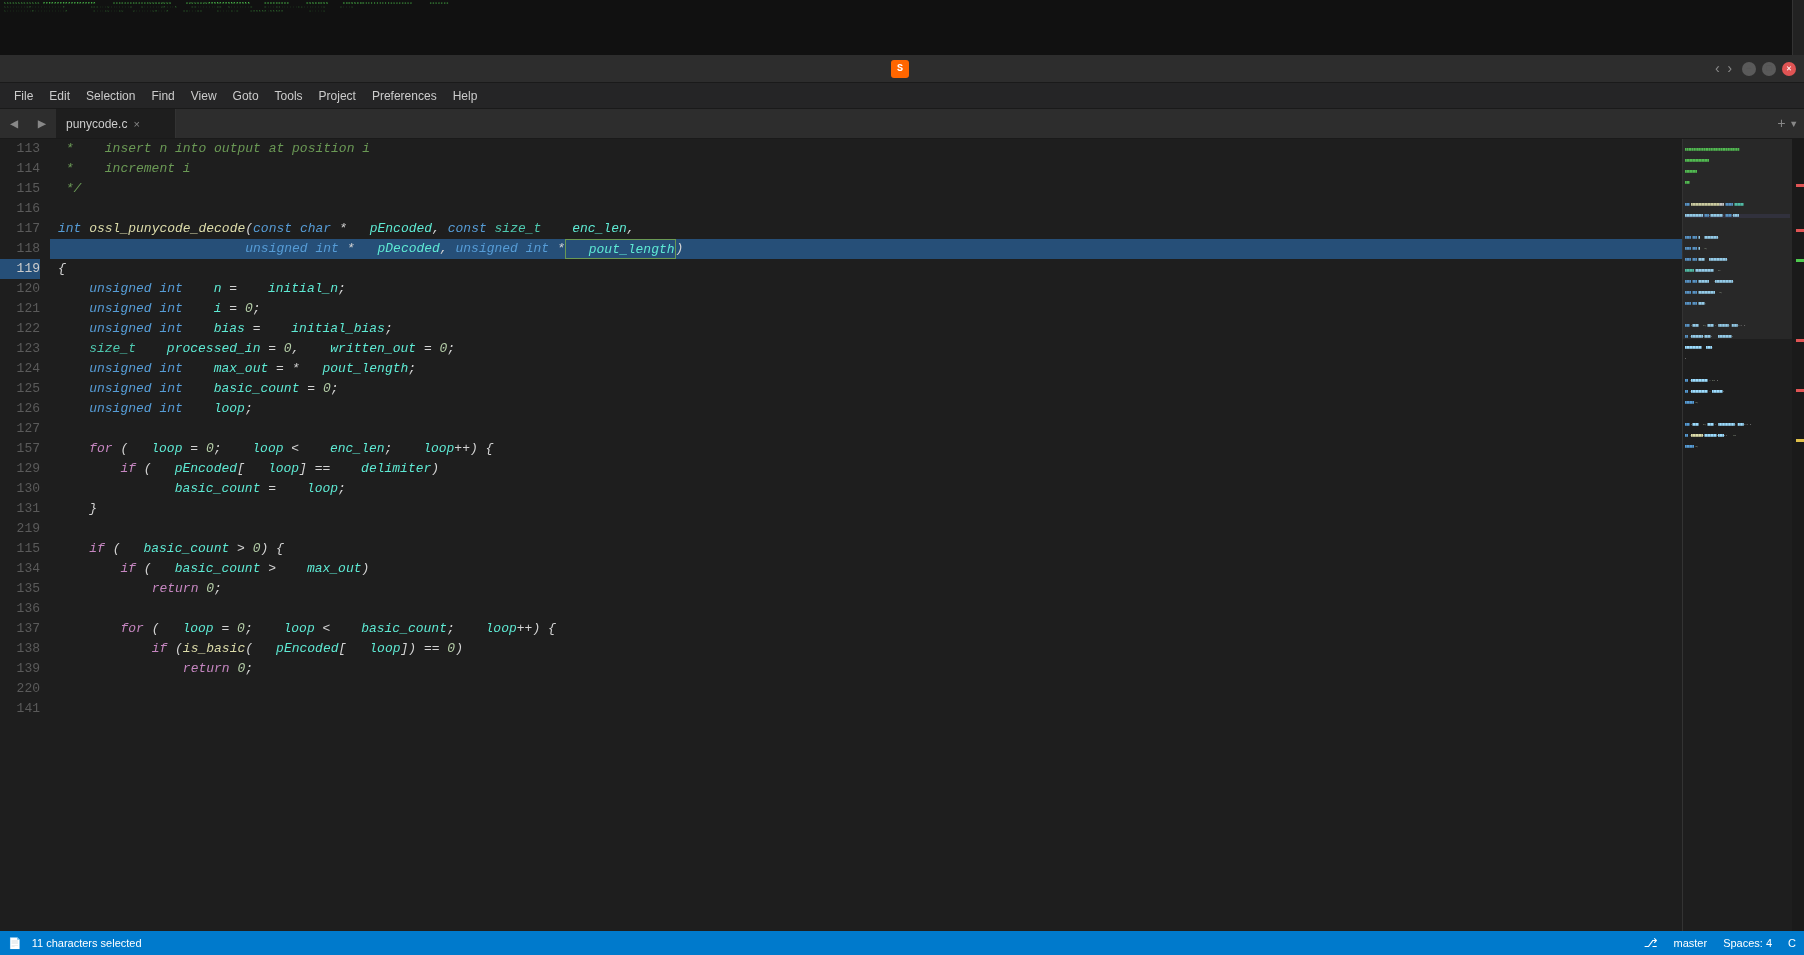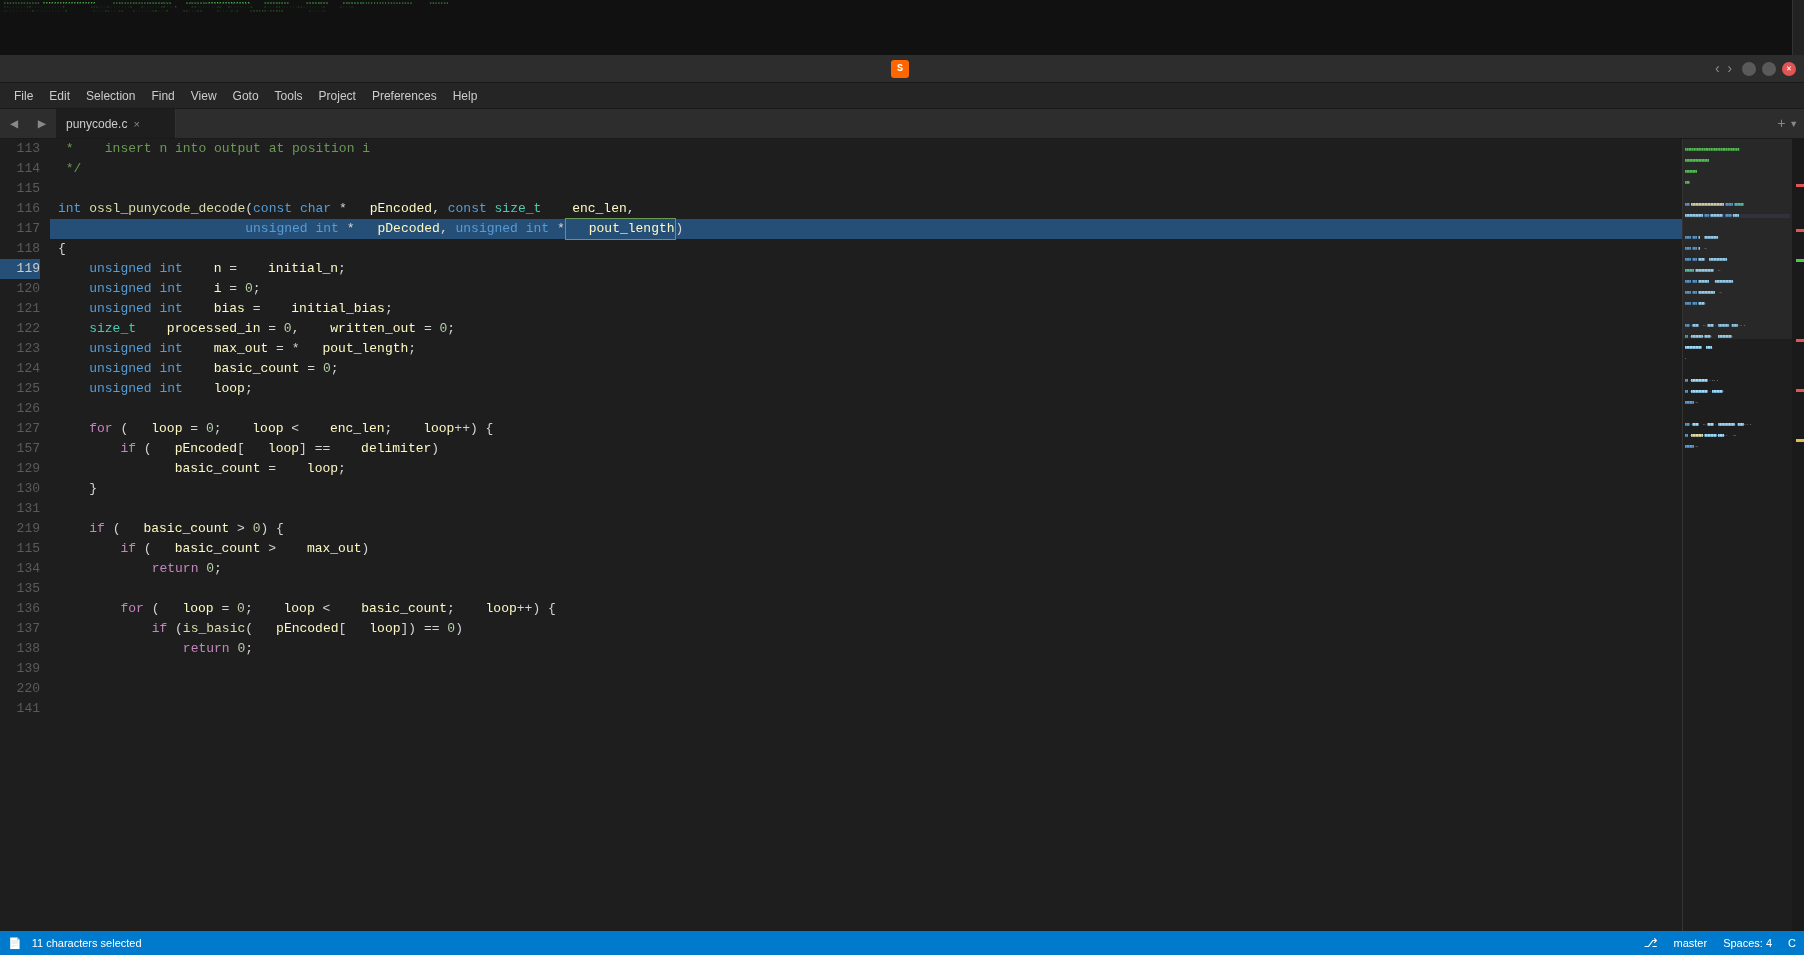--- a/index.html
+++ b/index.html
@@ -191,34 +191,34 @@
       overflow: hidden;
       background: #1e1e1e;
       position: relative;
     }
     .code-line {
       height: 20px;
       line-height: 20px;
       padding-left: 8px;
       white-space: pre;
       display: flex;
-      align-items: center;
+      font-style: italic;
     }
     .code-line.active-line {
       background: #264f78;
     }
 
     
     .kw { color: #569cd6; } 
     .kw2 { color: #c586c0; } 
     .fn { color: #dcdcaa; }
     .num { color: #b5cea8; }
     .cmt { color: #6a9955; }
     .op { color: #d4d4d4; }
-    .param { color: #fef9c3; padding-left: 23px; }
+    .param { color: #5eead4; padding-left: 23px; }
     .type { color: #4ec9b0; }
 
     
     .minimap {
       width: 110px;
       background: #1e1e1e;
       border-left: 1px solid #333;
       overflow: hidden;
       position: relative;
       flex-shrink: 0;
@@ -388,20 +388,23 @@
     <div class="gutter-line">220</div>
     <div class="gutter-line">141</div>
   </div>
 
   <div class="code-area">
 
     <div class="code-line">
       <span class="cmt"> *    insert n into output at position i</span>
     </div>
 
+    <div class="code-line">
+      <span class="cmt"> *    increment i</span>
+    </div>
 
 
     <div class="code-line">
       <span class="cmt"> */</span>
     </div>
 
     <div class="code-line"></div>
 
     <div class="code-line">
       <span class="kw">int </span><span class="fn">ossl_punycode_decode</span><span class="op">(</span><span class="kw">const </span><span class="kw">char </span><span class="op">*</span><span class="param">pEncoded</span><span class="op">, </span><span class="kw">const </span><span class="type">size_t </span><span class="param">enc_len</span><span class="op">,</span>

